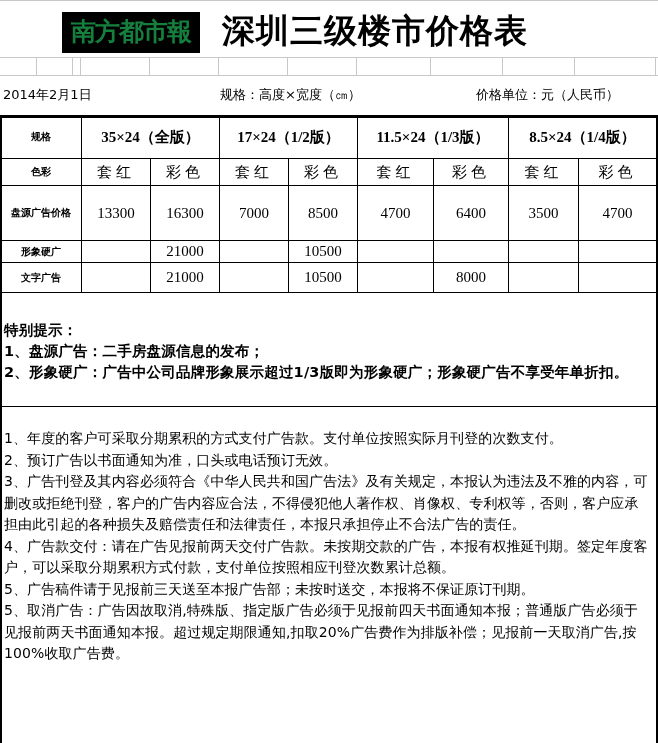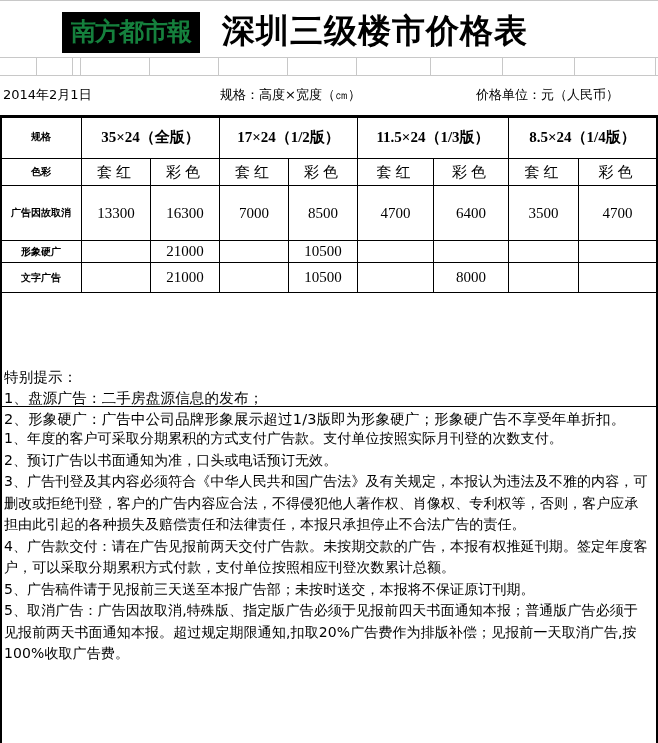--- a/index.html
+++ b/index.html
@@ -9,21 +9,21 @@
   .title { left:222px; top:8px; font-size:33px; font-weight:bold; letter-spacing:1px; line-height:46px;text-align:center; }
   .gridline-h { position:absolute; height:1px; background:#c8c8c8; left:0; width:658px; }
   .gridline-v { position:absolute; width:1px; background:#c8c8c8; top:58px; height:18px; }
   .meta { top:86px; font-size:13px; line-height:18px; }
   table.prices { position:absolute; left:0; top:115px; border-collapse:collapse; table-layout:fixed; width:656px; }
   table.prices td { border:1px solid #000; text-align:center; vertical-align:middle; font-family:"Liberation Serif", serif; font-size:15px; padding:0; }
   table.prices td.rowhead { font-family:"DejaVu Sans", sans-serif; font-weight:bold; font-size:10px; line-height:20px;margin-top:12px; }
   table.prices td.sizehead { font-weight:bold; font-size:15px; }
   table.prices td.color { font-family:"DejaVu Sans", sans-serif; font-size:15px; letter-spacing:4px;margin-top:32px; }
   .outer { position:absolute; left:0; top:115px; width:654px; height:626px; border-left:2px solid #000; border-right:2px solid #000; border-bottom:3px solid #000; border-top:3px solid #000; pointer-events:none; }
-  .notes { left:4px; top:320px; width:646px; font-size:14.5px; line-height:21px; font-weight:normal; font-family:"DejaVu Sans", sans-serif;margin-top:47px; }
+  .notes { left:4px; top:320px; width:646px; font-size:14.5px; line-height:21px; font-weight:bold; font-family:"DejaVu Sans", sans-serif; }
   .notes div { letter-spacing:0.2px; }
   .divider { left:0; top:406px; width:656px; height:1px; background:#000; }
   .terms { left:4px; top:428px; width:648px; font-size:14px; line-height:21.5px; font-family:"DejaVu Sans", sans-serif; letter-spacing:0.1px; }
 </style>
 </head>
 <body>
 
 <div class="abs logo">南方都市報</div>
 <div class="abs title">深圳三级楼市价格表</div>
 
@@ -71,21 +71,21 @@
     <td class="color">套红</td>
     <td class="color">彩色</td>
     <td class="color">套红</td>
     <td class="color">彩色</td>
     <td class="color">套红</td>
     <td class="color">彩色</td>
     <td class="color">套红</td>
     <td class="color">彩色</td>
   </tr>
   <tr style="height:55px">
-    <td class="rowhead" style="padding:0 3px;">广告因故取消</td>
+    <td class="rowhead" style="padding:0 3px;">盘源广告价格</td>
     <td>13300</td>
     <td>16300</td>
     <td>7000</td>
     <td>8500</td>
     <td>4700</td>
     <td>6400</td>
     <td>3500</td>
     <td>4700</td>
   </tr>
   <tr style="height:22px">

